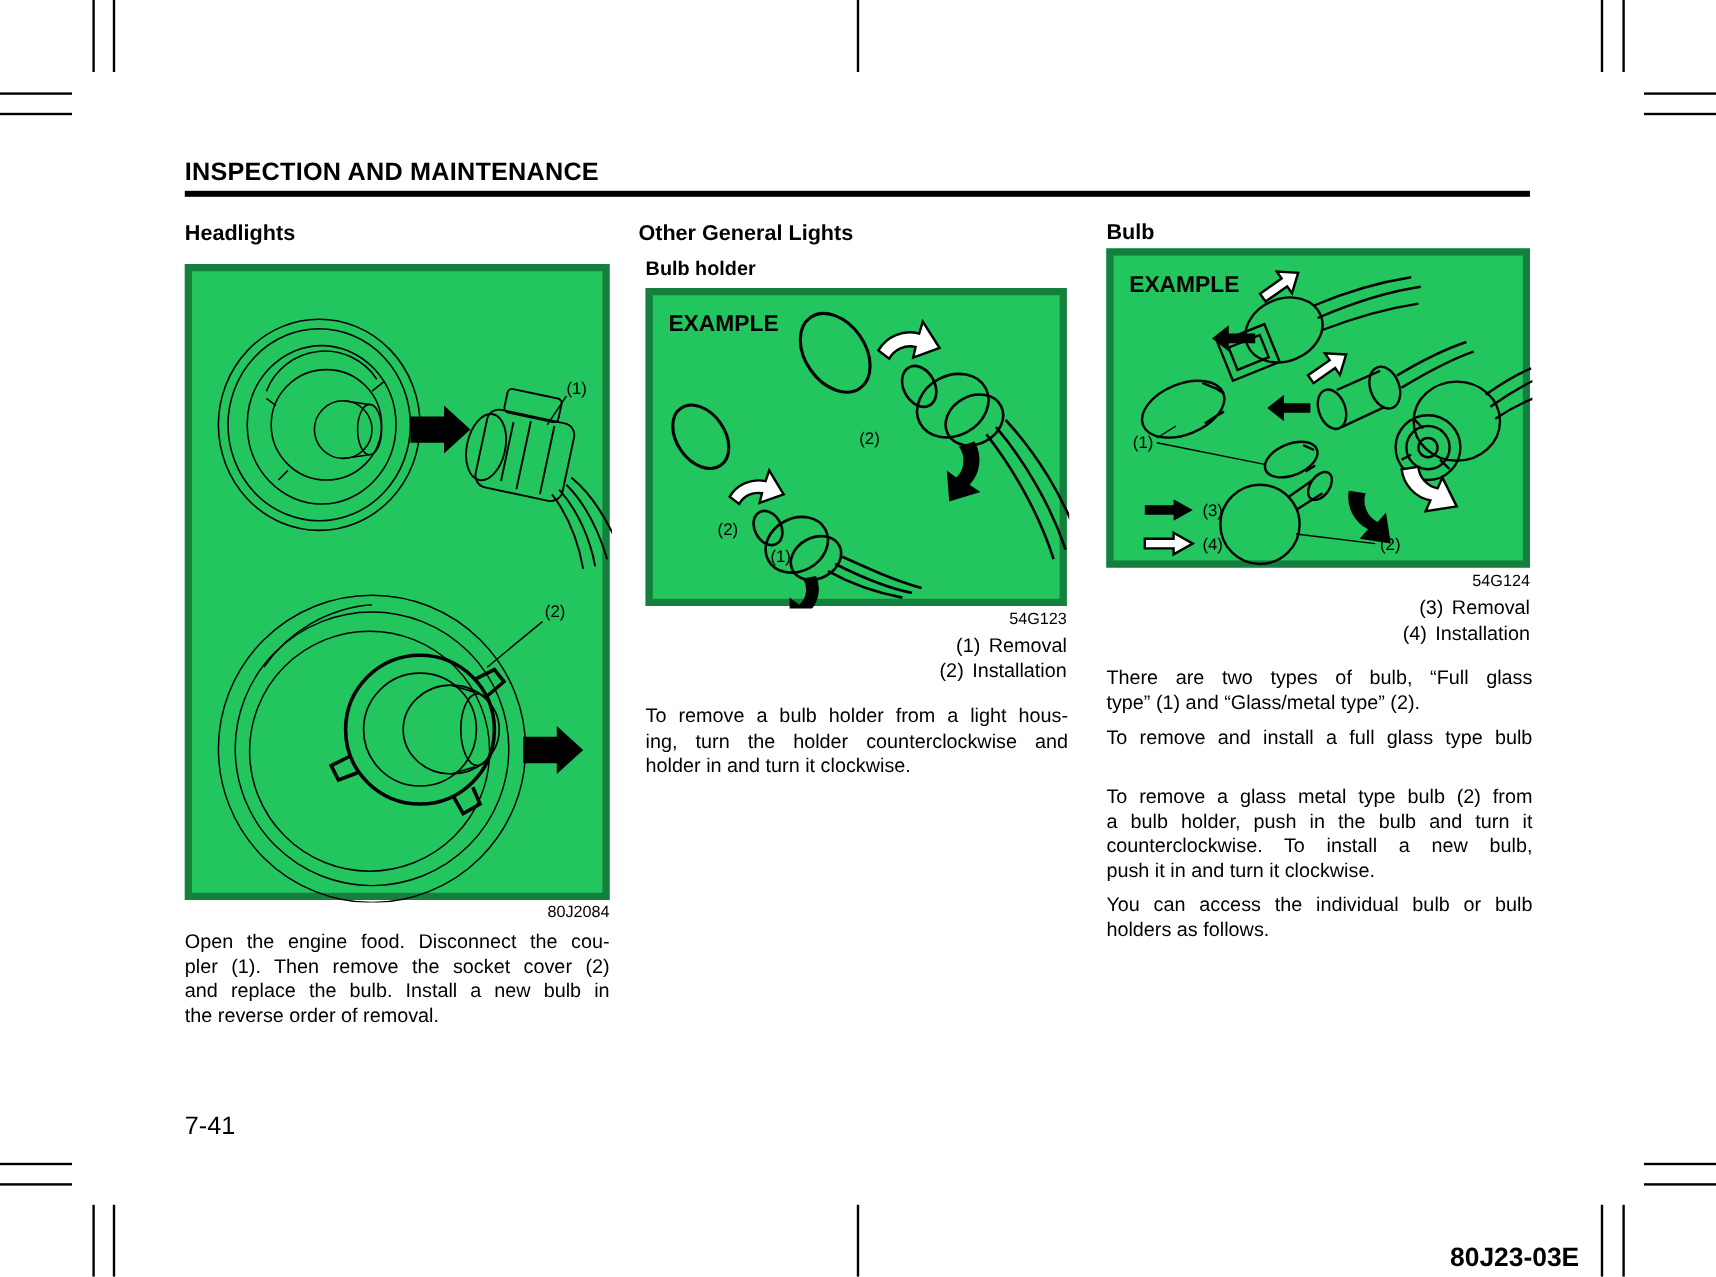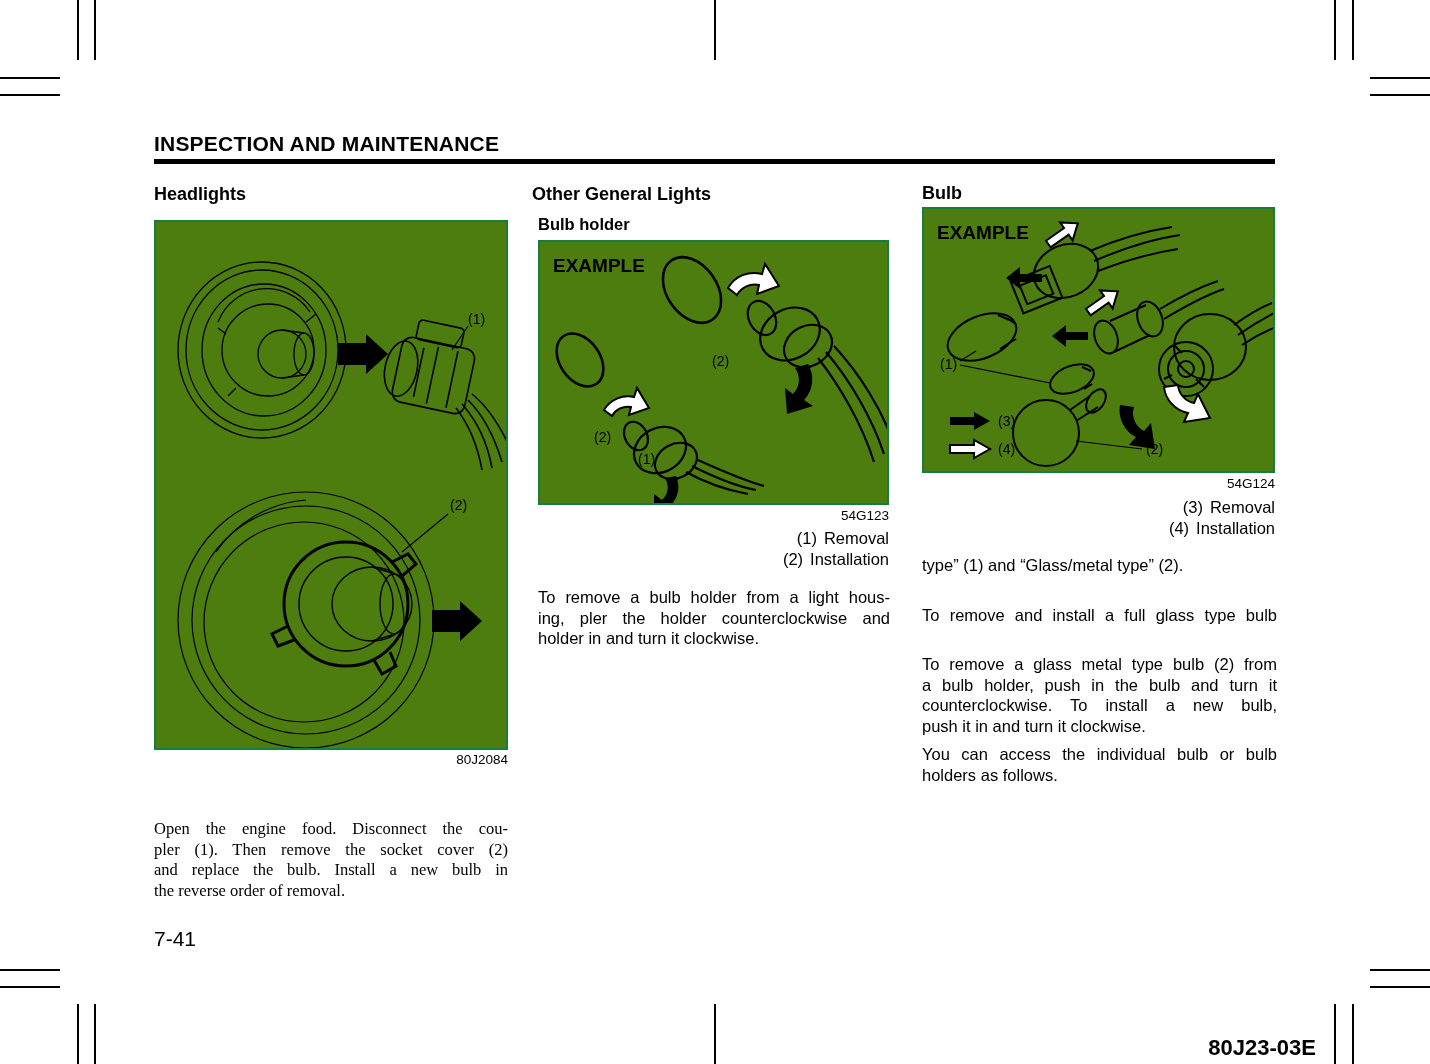--- a/index.html
+++ b/index.html
@@ -8,21 +8,21 @@
     background:#ffffff;color:#000;
     font-family:"Liberation Sans", sans-serif;
     -webkit-font-smoothing:antialiased;
   }
   .abs{position:absolute;}
   .mark{position:absolute;background:#000;}
   .h1{font-size:21px;font-weight:bold;letter-spacing:0.2px;}
   .h2{font-size:18px;font-weight:bold;}
   .h3{font-size:16.5px;font-weight:bold;}
   .rule{position:absolute;background:#000;height:5px;}
-  .figbox{position:absolute;border:2px solid #15803d;box-sizing:border-box;background:#4d7c0f;}
+  .figbox{position:absolute;border:6px solid #15803d;box-sizing:border-box;background:#22c55e;}
   .caption{position:absolute;font-size:13.5px;text-align:right;}
   .body-line{font-size:16.5px;line-height:20.5px;white-space:normal;}
   .jl{text-align:justify;text-align-last:justify;}
   .legend{font-size:16.5px;line-height:20.5px;padding-left:12px;text-align:right;}
   .legend .num{margin-right:7px;}
   .pagenum{font-size:21px;font-weight:normal;}
   .doccode{font-size:22px;font-weight:bold;text-align:right;}
   svg{position:absolute;left:0;top:0;}
   svg text{font-family:"Liberation Sans", sans-serif;fill:#000;}
   .figlabel{font-size:14px;}
@@ -104,21 +104,21 @@
       <ellipse cx="238" cy="382" rx="14" ry="30"></ellipse>
       <path d="M216,345 l20,6 M216,419 l20,-6"></path>
     </g>
     <line x1="246" y1="330" x2="292" y2="292" class="ln" stroke-width="1.2"></line>
     <text class="figlabel" x="294" y="288">(2)</text>
     <polygon points="276,388 304,388 304,379 326,399 304,419 304,410 276,410" fill="#000"></polygon>
   </svg>
 </div>
 <div class="caption" style="left:154px;top:752px;width:354px;">80J2084</div>
 
-<div class="abs" style="left:154px;top:819px;width:354px;font-family:Liberation Serif, serif;">
+<div class="abs" style="left:154px;top:775px;width:354px;">
   <div class="body-line jl">Open the engine food. Disconnect the cou-</div>
   <div class="body-line jl">pler (1). Then remove the socket cover (2)</div>
   <div class="body-line jl">and replace the bulb. Install a new bulb in</div>
   <div class="body-line">the reverse order of removal.</div>
 </div>
 
 <div class="abs h2" style="left:520px;top:184px;margin-left:12px;">Other General Lights</div>
 <div class="abs h3" style="left:538px;top:215px;">Bulb holder</div>
 
 <div class="figbox" style="left:538px;top:240px;width:351px;height:265px;">
@@ -161,21 +161,21 @@
 </div>
 <div class="caption" style="left:538px;top:508px;width:351px;">54G123</div>
 
 <div class="abs" style="left:538px;top:528px;width:351px;">
   <div class="legend"><span class="num">(1)</span><span>Removal</span></div>
   <div class="legend"><span class="num">(2)</span><span>Installation</span></div>
 </div>
 
 <div class="abs" style="left:538px;top:587px;width:352px;">
   <div class="body-line jl">To remove a bulb holder from a light hous-</div>
-  <div class="body-line jl">ing, pler the holder counterclockwise and</div>
+  <div class="body-line jl">ing, turn the holder counterclockwise and</div>
   <div class="body-line">holder in and turn it clockwise.</div>
 </div>
 
 <div class="abs h2" style="left:922px;top:183px;">Bulb</div>
 
 <div class="figbox" style="left:922px;top:207px;width:353px;height:266px;">
   <svg width="349" height="262" viewBox="0 0 349 262">
     <text class="example" x="13" y="30">EXAMPLE</text>
 
     <g class="ln" stroke-width="2">
@@ -241,20 +241,21 @@
   </svg>
 </div>
 <div class="caption" style="left:922px;top:476px;width:353px;">54G124</div>
 
 <div class="abs" style="left:922px;top:497px;width:353px;">
   <div class="legend"><span class="num">(3)</span><span>Removal</span></div>
   <div class="legend"><span class="num">(4)</span><span>Installation</span></div>
 </div>
 
 <div class="abs" style="left:922px;top:555px;width:355px;">
+  <div class="body-line jl">There are two types of bulb, “Full glass</div>
   <div class="body-line">type” (1) and “Glass/metal type” (2).</div>
 </div>
 <div class="abs" style="left:922px;top:605px;width:355px;">
   <div class="body-line jl">To remove and install a full glass type bulb</div>
 </div>
 <div class="abs" style="left:922px;top:654px;width:355px;">
   <div class="body-line jl">To remove a glass metal type bulb (2) from</div>
   <div class="body-line jl">a bulb holder, push in the bulb and turn it</div>
   <div class="body-line jl">counterclockwise. To install a new bulb,</div>
   <div class="body-line">push it in and turn it clockwise.</div>

